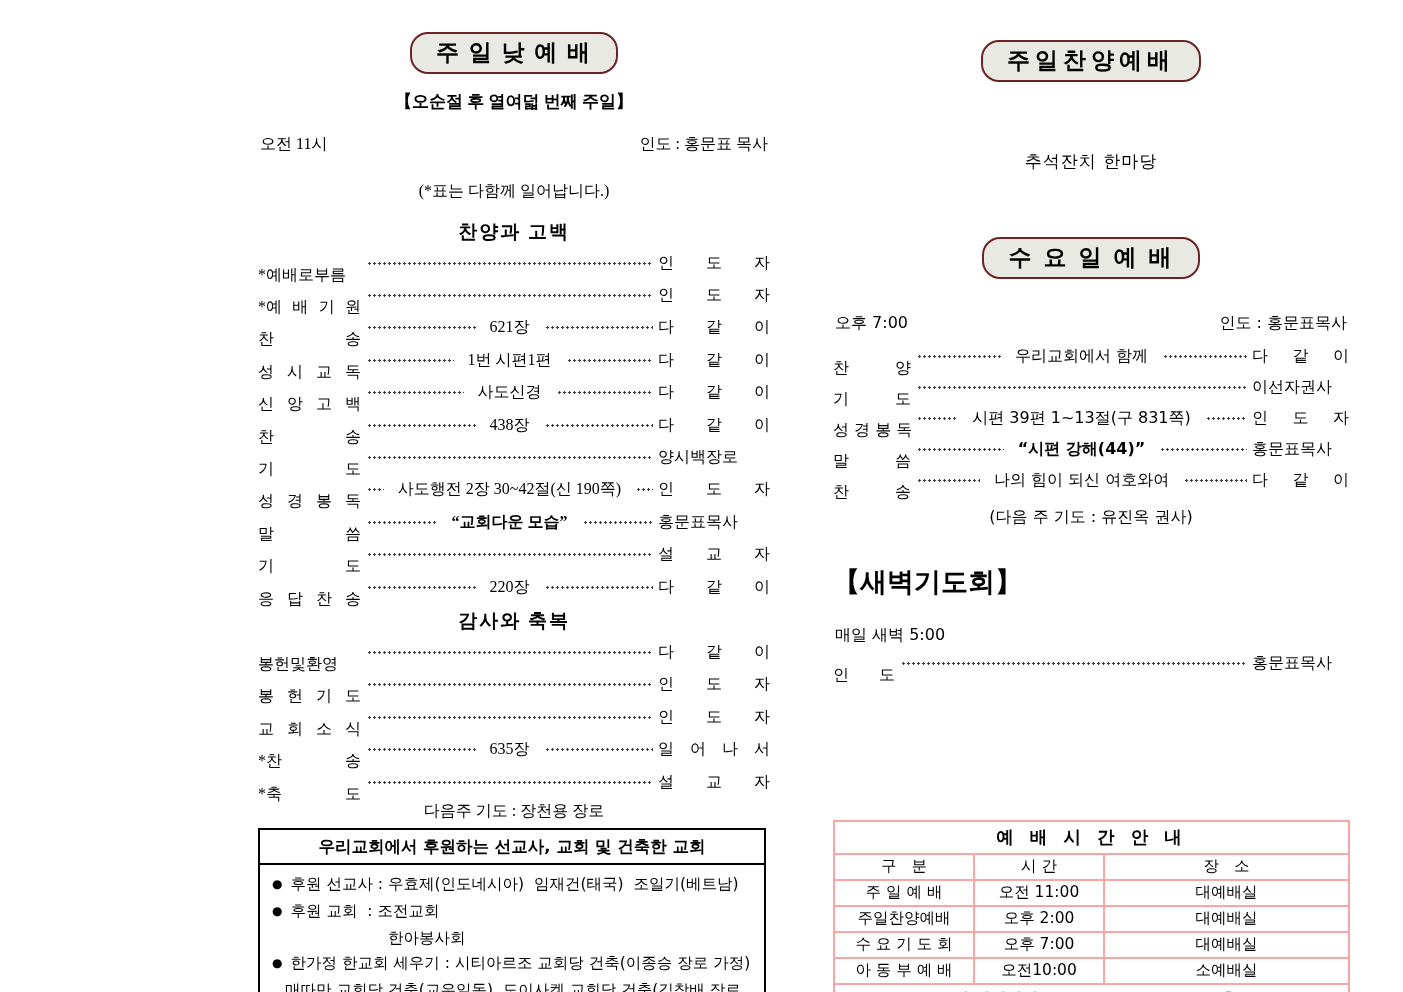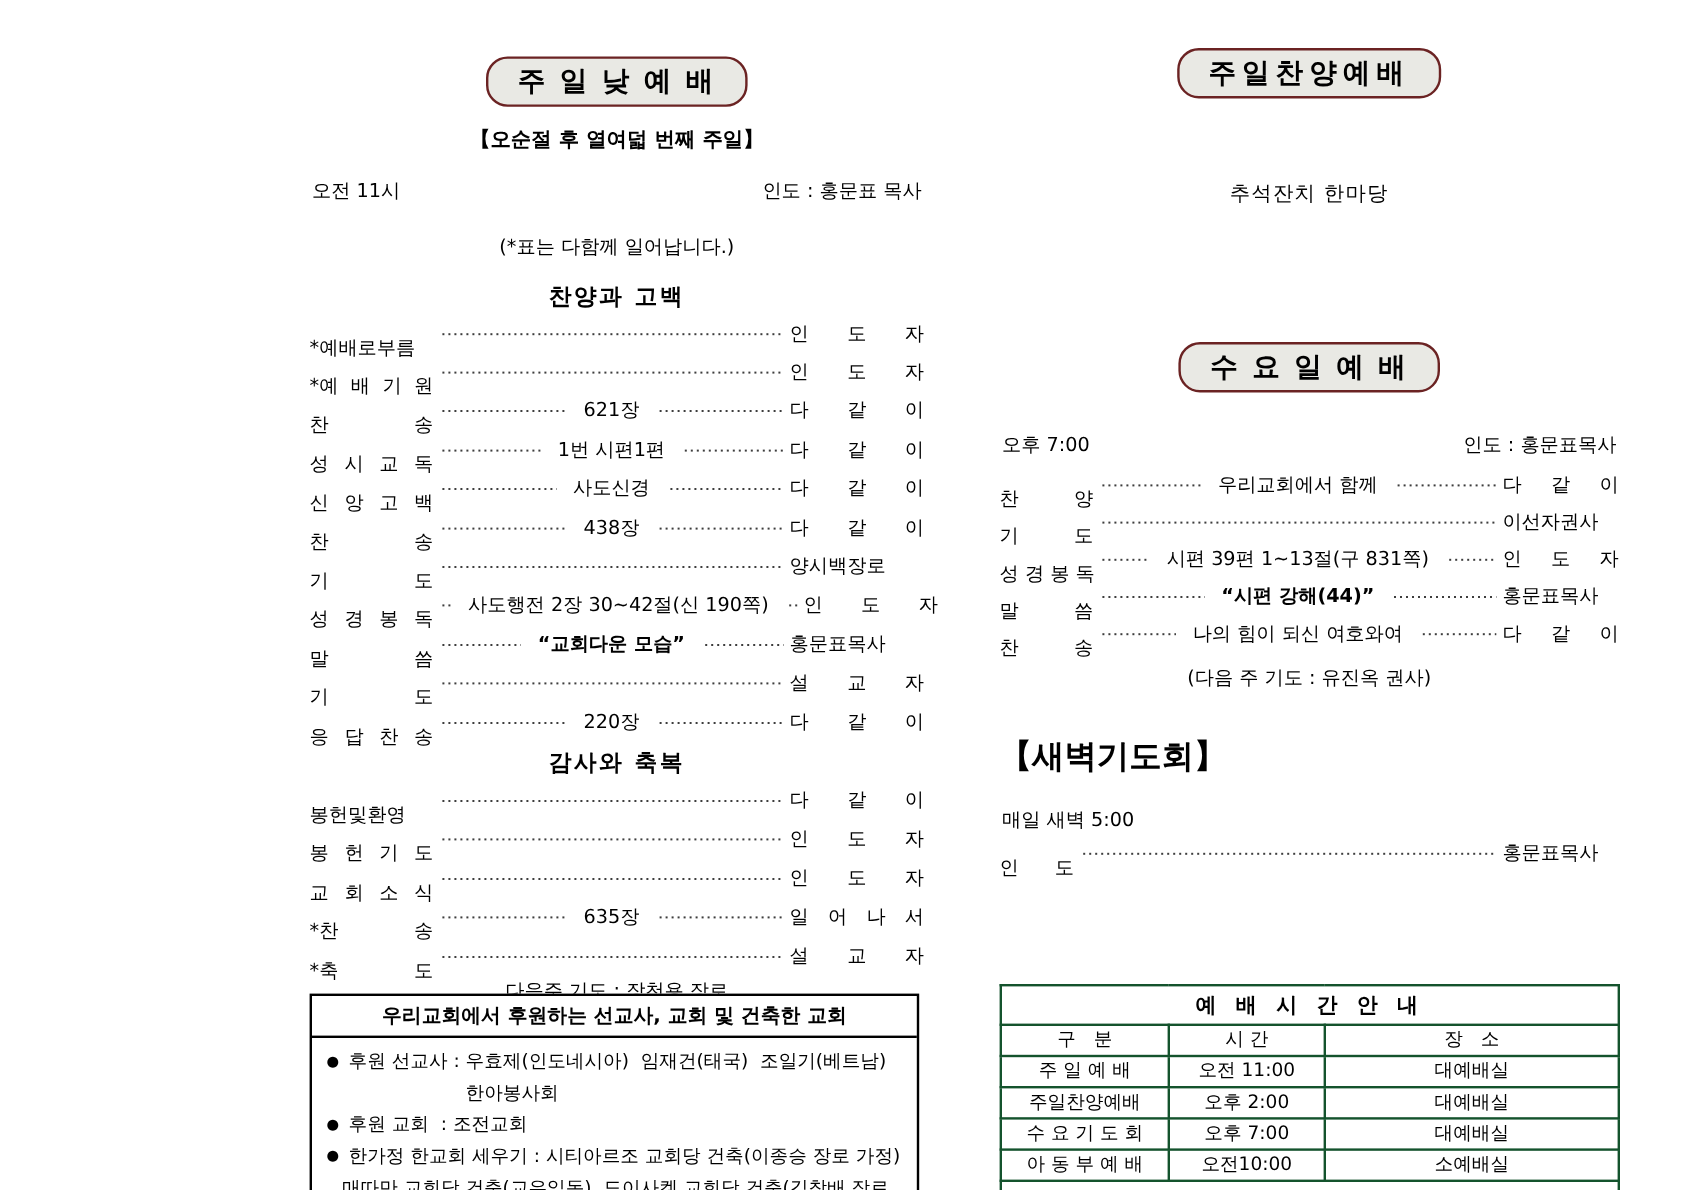--- a/index.html
+++ b/index.html
@@ -5,21 +5,21 @@
   * { margin:0; padding:0; box-sizing:border-box; }
   html,body { background:#ffffff; }
   body {
     width:1403px; height:992px; position:relative; overflow:hidden;
     font-family:"DejaVu Sans","Liberation Sans",sans-serif;
     color:#000;
   }
   .page { position:absolute; inset:0; background:#fff; }
 
   
-  .col-left  { position:absolute; left:258px; top:47px; width:512px; }
+  .col-left  { position:absolute; left:258px; top:32px; width:512px;font-family:Liberation Serif, serif; }
   .col-right { position:absolute; left:833px; top:40px; width:516px; }
 
   
   .pill-wrap { text-align:center; }
   .pill {
     display:inline-block;
     border:2px solid #6b2323;
     background:#e9e9e4;
     border-radius:18px;
     padding:3px 24px 4px;
@@ -60,34 +60,34 @@
   .support-title { font-weight:bold; text-align:center; font-size:16.5px;
                    padding:6px 0 5px; border-bottom:2px solid #000; white-space:pre; }
   .support-body { padding:7px 8px 8px 12px; font-size:15.5px; }
   .support-line { line-height:25.8px; white-space:pre-wrap; }
   .support-line .bullet { font-size:12px; margin-right:8px; position:relative; top:-1px; }
   .support-line.indent-1 { padding-left:13px; }
   .support-line.indent-2 { padding-left:116px; }
 
   
   .harvest { text-align:center; font-size:17px; margin-top:68px; letter-spacing:1px; white-space:pre; }
-  .wed-pill-wrap { margin-top:112px; }
+  .wed-pill-wrap { margin-top:64px; }
   .wed-meta { margin-top:34px; }
   .wed-list { margin-top:7px; }
   .wed-next { text-align:center; font-size:16px; margin-top:11px; white-space:pre; }
   .dawn-title { text-align:left; font-size:27px; font-weight:bold; margin-top:36px; white-space:pre; }
   .dawn-time { font-size:16px; margin-top:25px; padding-left:2px; white-space:pre; }
   .dawn-row-wrap { margin-top:4px; }
   .dawn-row-wrap .order-row { height:27px; }
   .dawn-row-wrap .row-label { width:62px; }
 
   
   .schedule-box { position:absolute; left:833px; top:820px; width:515px; }
   .schedule-box table { width:100%; border-collapse:collapse; table-layout:fixed; }
-  .schedule-box td { border:2px solid #14532d; text-align:center; font-size:15.5px;
+  .schedule-box td { border:2px solid #fca5a5; text-align:center; font-size:15.5px;
                      padding:1px 0 2px; white-space:pre; overflow:hidden;margin-left:16px; }
   .schedule-box tr.sched-title td { font-size:17.5px; font-weight:bold; letter-spacing:5px; padding:3px 0 4px; }
   .schedule-box tr.sched-footer td { font-size:16px; padding:4px 0 5px; }
 </style>
 </head>
 <body>
 
 <div class="page">
 
   <div class="col-left">
@@ -200,22 +200,22 @@
           <span class="row-right">설 교 자</span>
         </div>
       </div>
     <div class="next-week">다음주 기도 : 장천용 장로</div>
   </div>
 
   <div class="support-box">
     <div class="support-title">우리교회에서 후원하는 선교사, 교회 및 건축한 교회</div>
     <div class="support-body" id="support-body">
         <div class="support-line"><span class="bullet">●</span><span>후원 선교사 : 우효제(인도네시아)  임재건(태국)  조일기(베트남)</span></div>
+        <div class="support-line"><span class="bullet">●</span><span>후원 교회  : 조전교회</span></div>
         <div class="support-line indent-2"><span>한아봉사회</span></div>
-        <div class="support-line"><span class="bullet">●</span><span>후원 교회  : 조전교회</span></div>
         <div class="support-line"><span class="bullet">●</span><span>한가정 한교회 세우기 : 시티아르조 교회당 건축(이종승 장로 가정)</span></div>
         <div class="support-line indent-1"><span>매따만 교회당 건축(교우일동), 도이사켓 교회당 건축(김창배 장로 가정)</span></div>
       </div>
   </div>
 
   <div class="col-right">
     <div class="pill-wrap">
       <span class="pill tight">주일찬양예배</span>
     </div>
     <div class="harvest">추석잔치 한마당</div>

